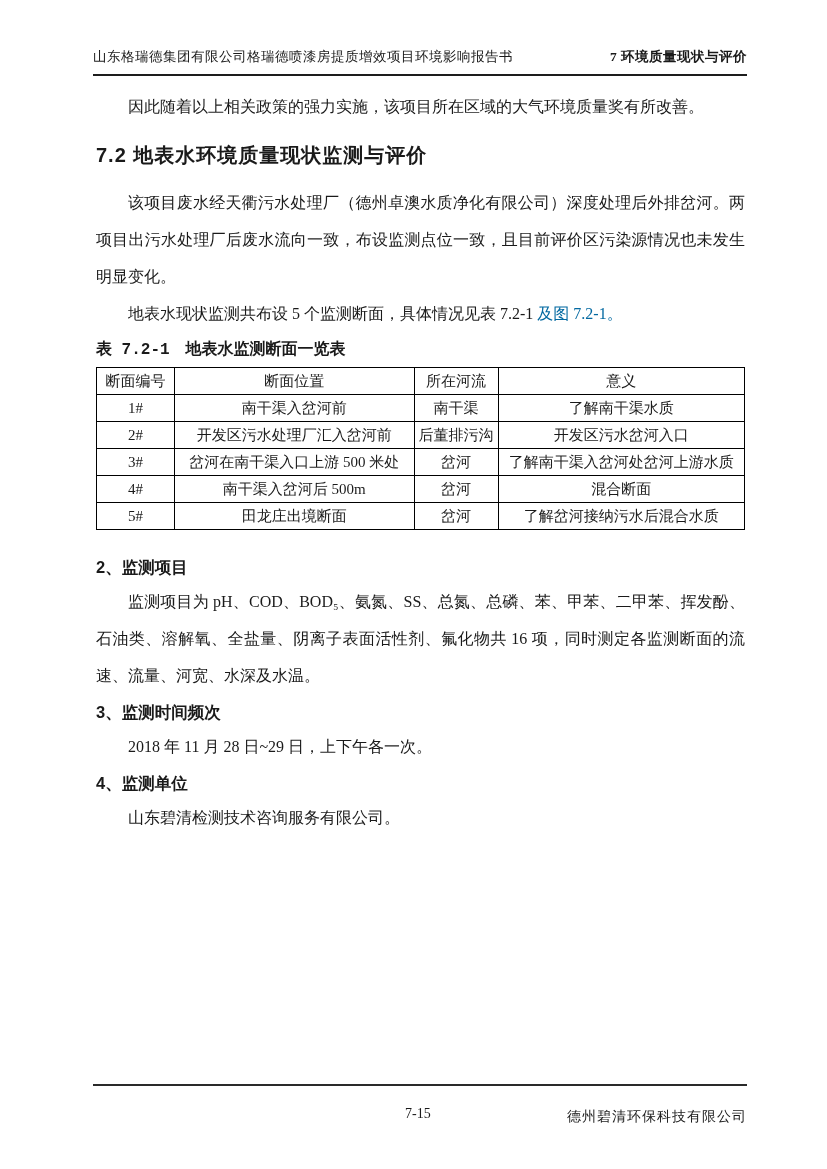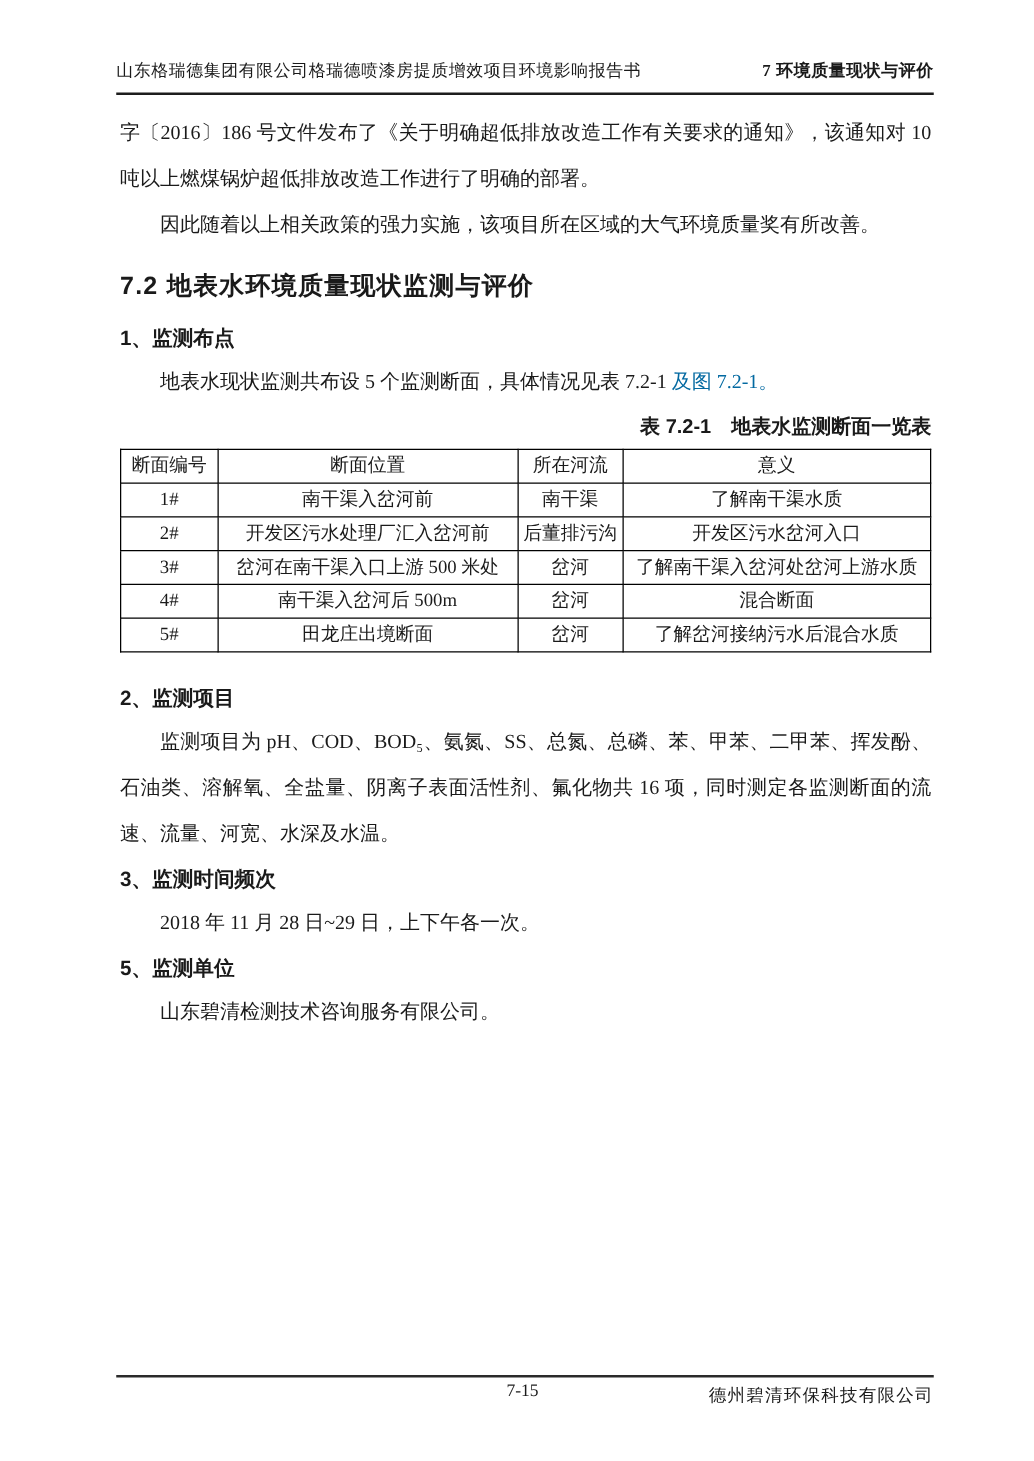--- a/index.html
+++ b/index.html
@@ -62,22 +62,22 @@
   }
   .list-head {
     font-family: "Liberation Sans", "DejaVu Sans", sans-serif;
     font-size: 16.5px;
     font-weight: bold;
     line-height: 26px;
     margin: 5px 0 3px 0;
   }
   
   .tbl-caption {
-    text-align: right;
-    font-family: Liberation Sans, sans-serif;
+    text-align: left;
+    font-family: Liberation Mono, monospace;
     font-weight: bold;
     font-size: 16px;
     line-height: 24px;
     margin: 6px 0 5px 0;
   }
   table.monitor {
     width: 100%;
     border-collapse: collapse;
     table-layout: fixed;
     margin-bottom: 24px;
@@ -93,23 +93,22 @@
     line-height: 1.25;
     padding: 1px 4px;
   }
   
   .footer {
     position: absolute;
     top: 1084px;
     left: 93px;
     right: 80px;
     border-top: 2px solid #2a2a2a;
-    padding-top: 4px;
+    padding-top: 20px;
     font-size: 14px;
-    margin-top: 16px;
   }
   .footer-inner { position: relative; height: 22px; }
   .footer .page-num {
     position: absolute;
     left: 50%;
     transform: translateX(-58%);
     top: 0;
   }
   .footer .company {
     position: absolute;
@@ -123,27 +122,26 @@
 
 <div class="page">
 
   <div class="header">
     <span class="h-left">山东格瑞德集团有限公司格瑞德喷漆房提质增效项目环境影响报告书</span>
     <span class="h-right">7 环境质量现状与评价</span>
   </div>
 
   <div class="content">
 
-    <p class="body-par">字〔2016〕186 号文件发布了《关于明确超低排放改造工作有关要求的通知》，该通知对 10 吨以上燃煤锅炉超低排放改造工作进行了明确的部署。</p>
     <p class="body-par indent">因此随着以上相关政策的强力实施，该项目所在区域的大气环境质量奖有所改善。</p>
 
     <h1 class="sec-title">7.2 地表水环境质量现状监测与评价</h1>
 
-
-    <div class="list-head">1、监测布点</div>
+    <p class="body-par indent">该项目废水经天衢污水处理厂（德州卓澳水质净化有限公司）深度处理后外排岔河。两项目出污水处理厂后废水流向一致，布设监测点位一致，且目前评价区污染源情况也未发生明显变化。</p>
+
     <p class="body-par indent"><span>地表水现状监测共布设 5 个监测断面，具体情况见表 7.2-1 </span><span class="red">及图 7.2-1。</span></p>
 
     <div class="tbl-caption">表 7.2-1　地表水监测断面一览表</div>
 
     <table class="monitor">
       <colgroup>
         <col style="width:12%">
         <col style="width:37%">
         <col style="width:13%">
         <col style="width:38%">
@@ -189,21 +187,21 @@
         </tr>
       </tbody>
     </table>
 
     <div class="list-head">2、监测项目</div>
     <p class="body-par indent">监测项目为 pH、COD、BOD₅、氨氮、SS、总氮、总磷、苯、甲苯、二甲苯、挥发酚、石油类、溶解氧、全盐量、阴离子表面活性剂、氟化物共 16 项，同时测定各监测断面的流速、流量、河宽、水深及水温。</p>
 
     <div class="list-head">3、监测时间频次</div>
     <p class="body-par indent">2018 年 11 月 28 日~29 日，上下午各一次。</p>
 
-    <div class="list-head">5、监测单位</div>
+    <div class="list-head">4、监测单位</div>
     <p class="body-par indent">山东碧清检测技术咨询服务有限公司。</p>
 
   </div>
 
   <div class="footer">
     <div class="footer-inner">
       <span class="page-num">7-15</span>
       <span class="company">德州碧清环保科技有限公司</span>
     </div>
   </div>

